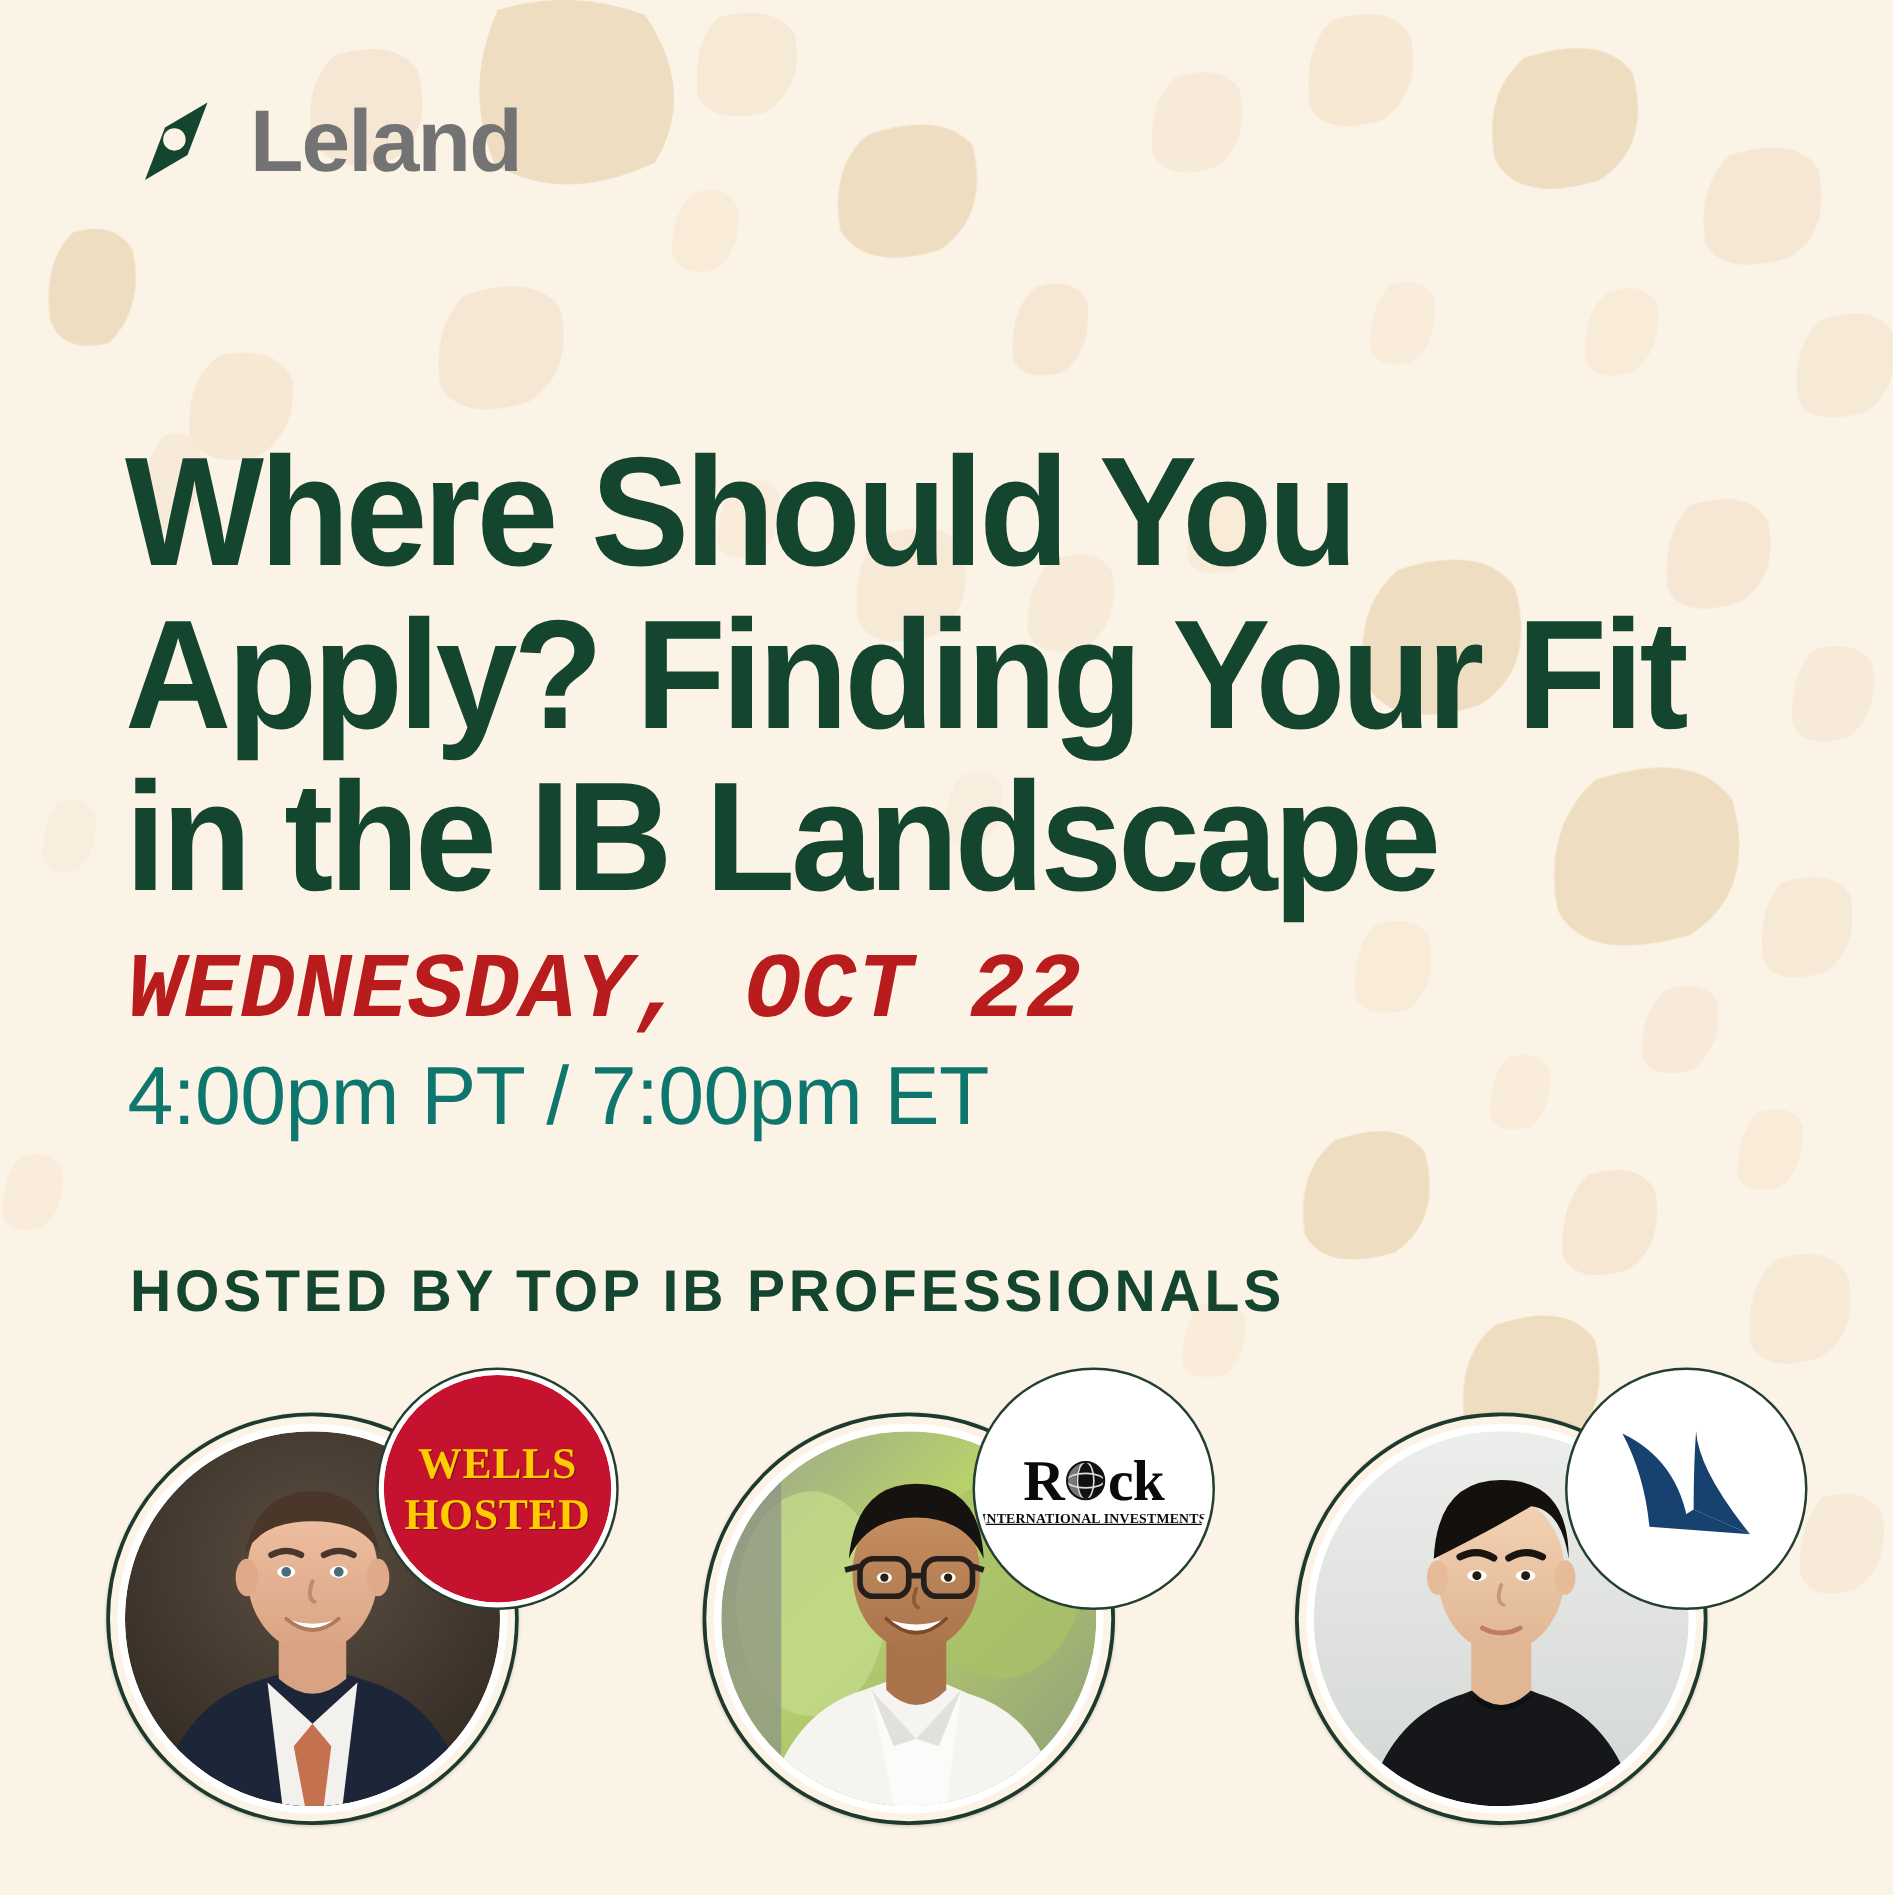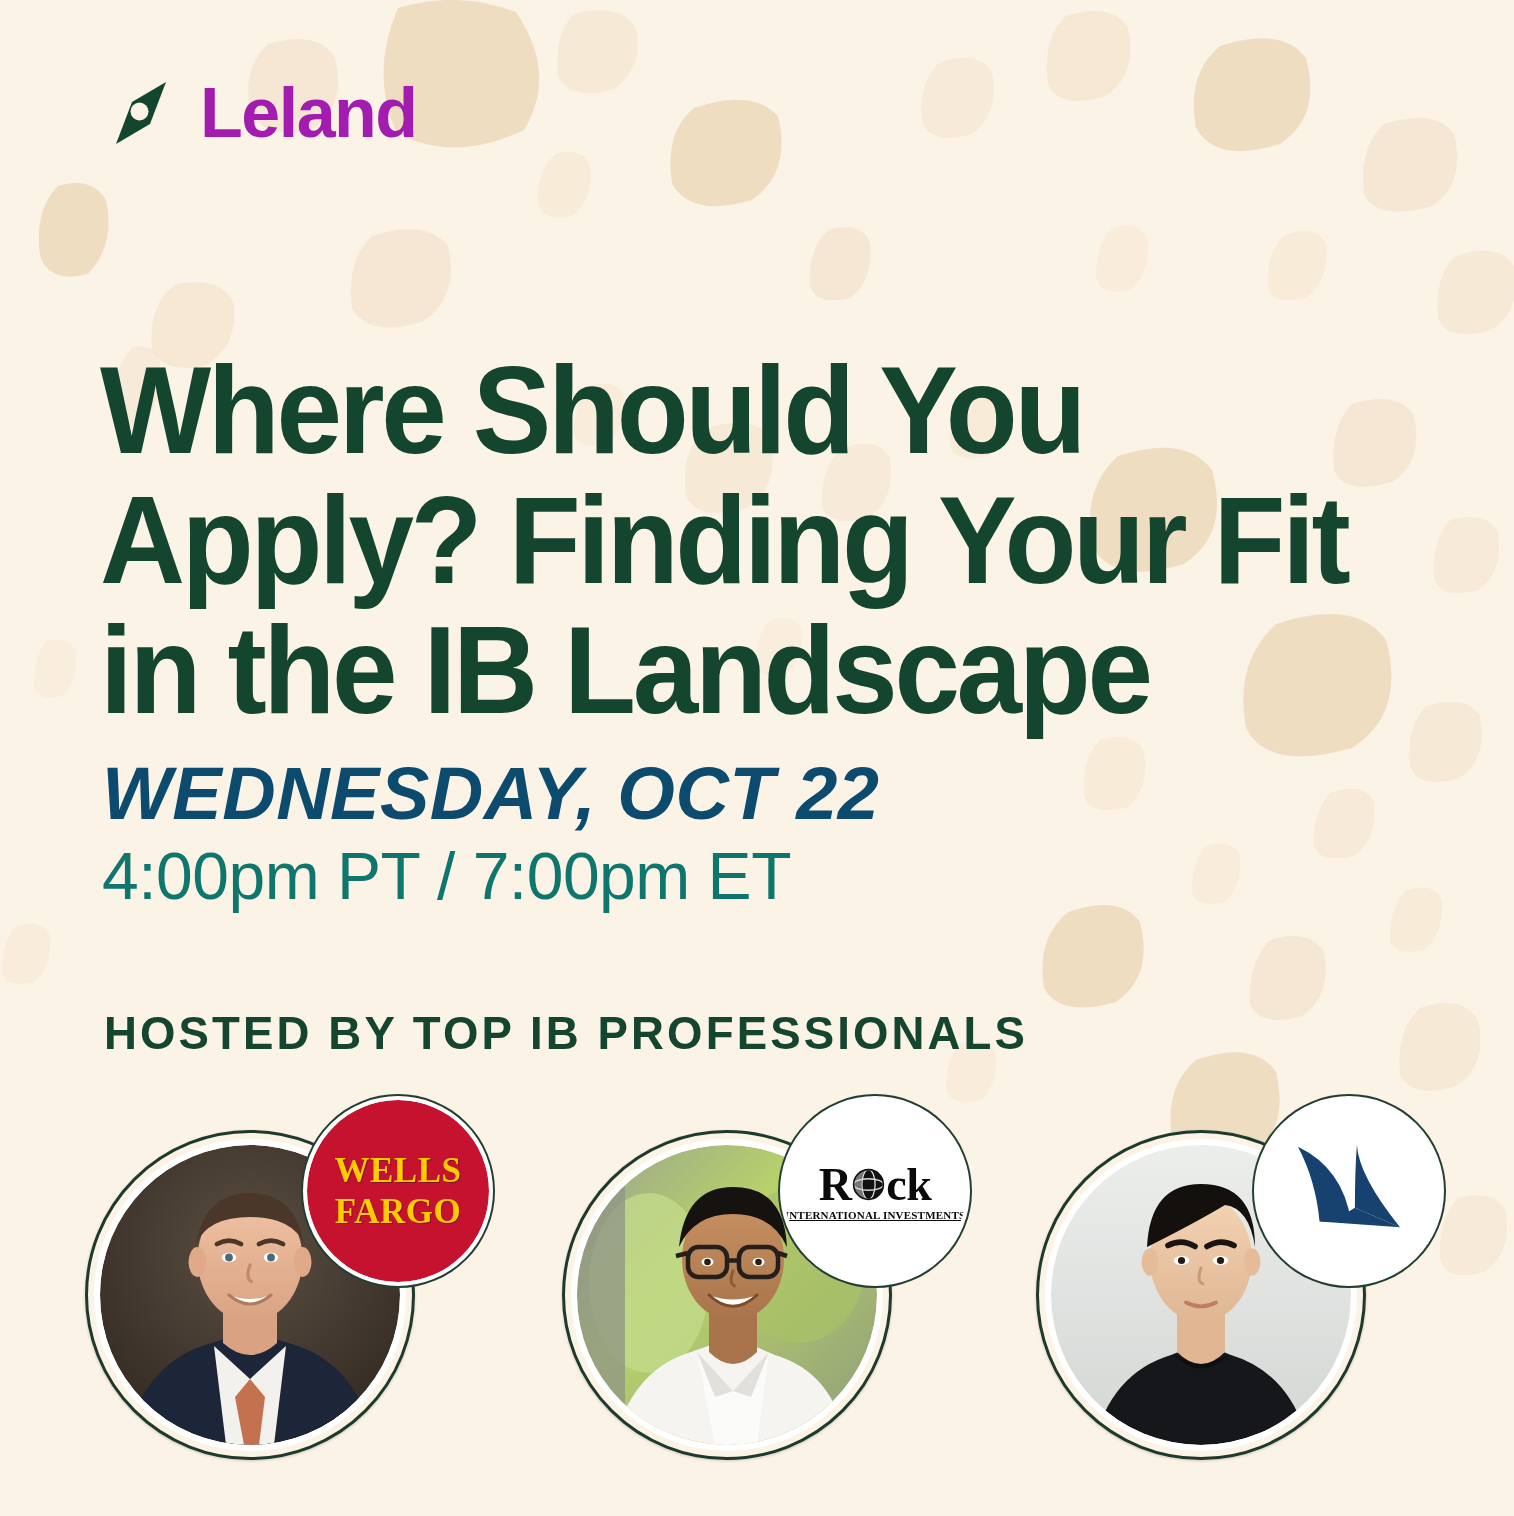--- a/index.html
+++ b/index.html
@@ -37,21 +37,21 @@
     left: 104px;
     top: 76px;
     display: flex;
     align-items: center;
     gap: 22px;
   }
   .logo-mark { width: 74px; height: 74px; display: block; }
   .logo-word {
     font-size: 70px;
     font-weight: 700;
-    color: #a21caf;
+    color: #737373;
     letter-spacing: -1.5px;
     line-height: 1;
     font-family: "Liberation Sans", sans-serif;
   }
 
   
   .headline {
     position: absolute;
     left: 100px;
     top: 262px;
@@ -67,26 +67,26 @@
   }
   .headline .l { display: block; white-space: nowrap; }
 
   
   .date-block {
     position: absolute;
     left: 102px;
     top: 755px;
   }
   .date-line {
-    font-family: Liberation Sans, sans-serif;
+    font-family: Liberation Mono, monospace;
     font-style: italic;
     font-weight: 700;
     font-size: 74px;
     line-height: 1.06;
-    color: #0c4a6e;
+    color: #b91c1c;
     letter-spacing: 0.5px;
   }
   .time-line {
     margin-top: 8px;
     font-family: "Liberation Sans", sans-serif;
     font-weight: 400;
     font-size: 66px;
     line-height: 1.08;
     color: #0f766e;
     letter-spacing: -0.5px;
@@ -346,21 +346,21 @@
               <path d="M43 50 q7 5.5 14 0 q-7 2.6 -14 0 Z" fill="#fff"></path>
               <path d="M43 50 q7 6 14 0" stroke="#b07a5f" stroke-width="1" fill="none" stroke-linecap="round"></path>
             </svg>
           </div>
         </div>
         <div class="badge">
           <div class="badge-fill wf-fill"></div>
           <div class="badge-content">
             <div class="wf-text">
               <span class="l1">WELLS</span>
-              <span class="l2">FARGO</span>
+              <span class="l2">HOSTED</span>
             </div>
           </div>
         </div>
       </div>
 
       <div class="speaker s1">
         <div class="avatar-ring"></div>
         <div class="avatar-inner">
           <div class="avatar-photo">
             <svg viewBox="0 0 100 100" preserveAspectRatio="xMidYMid slice">

